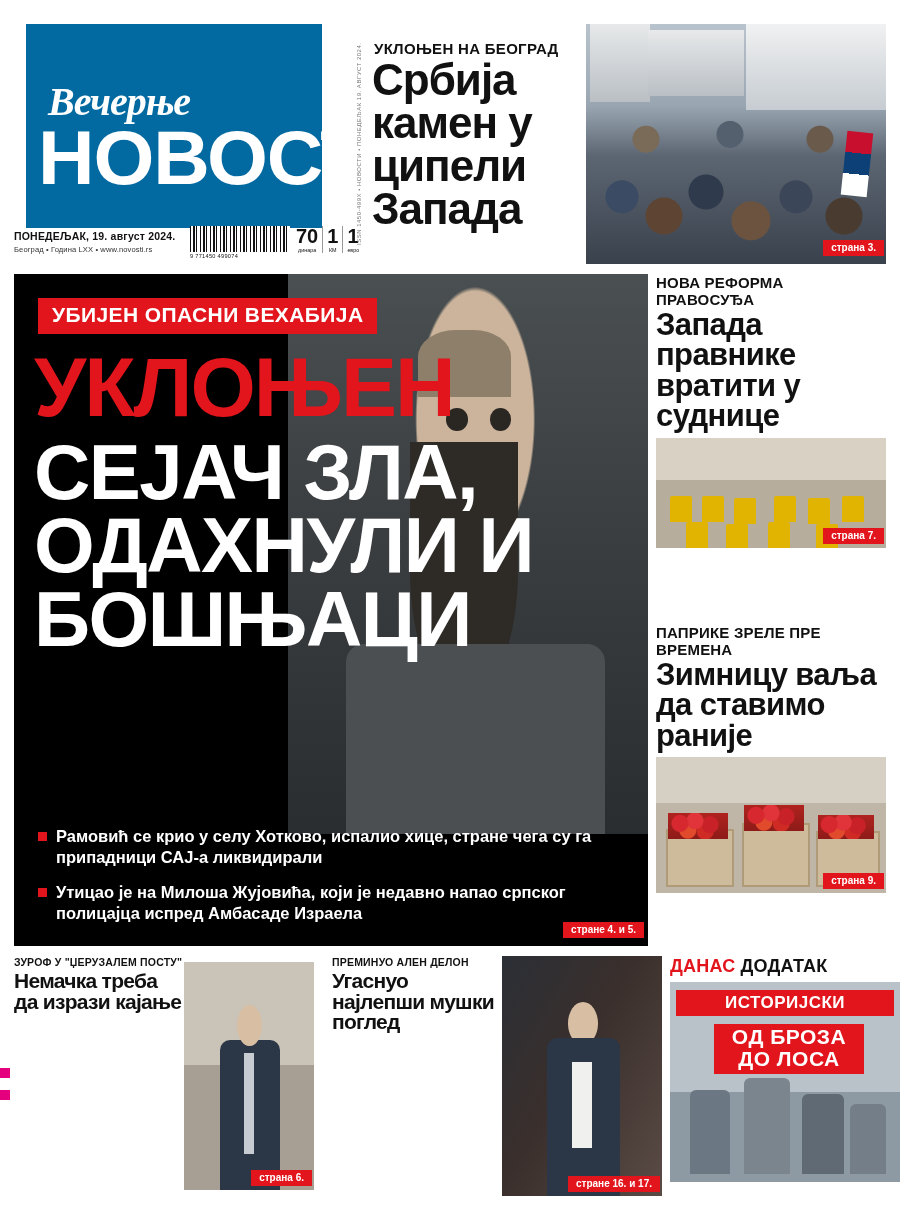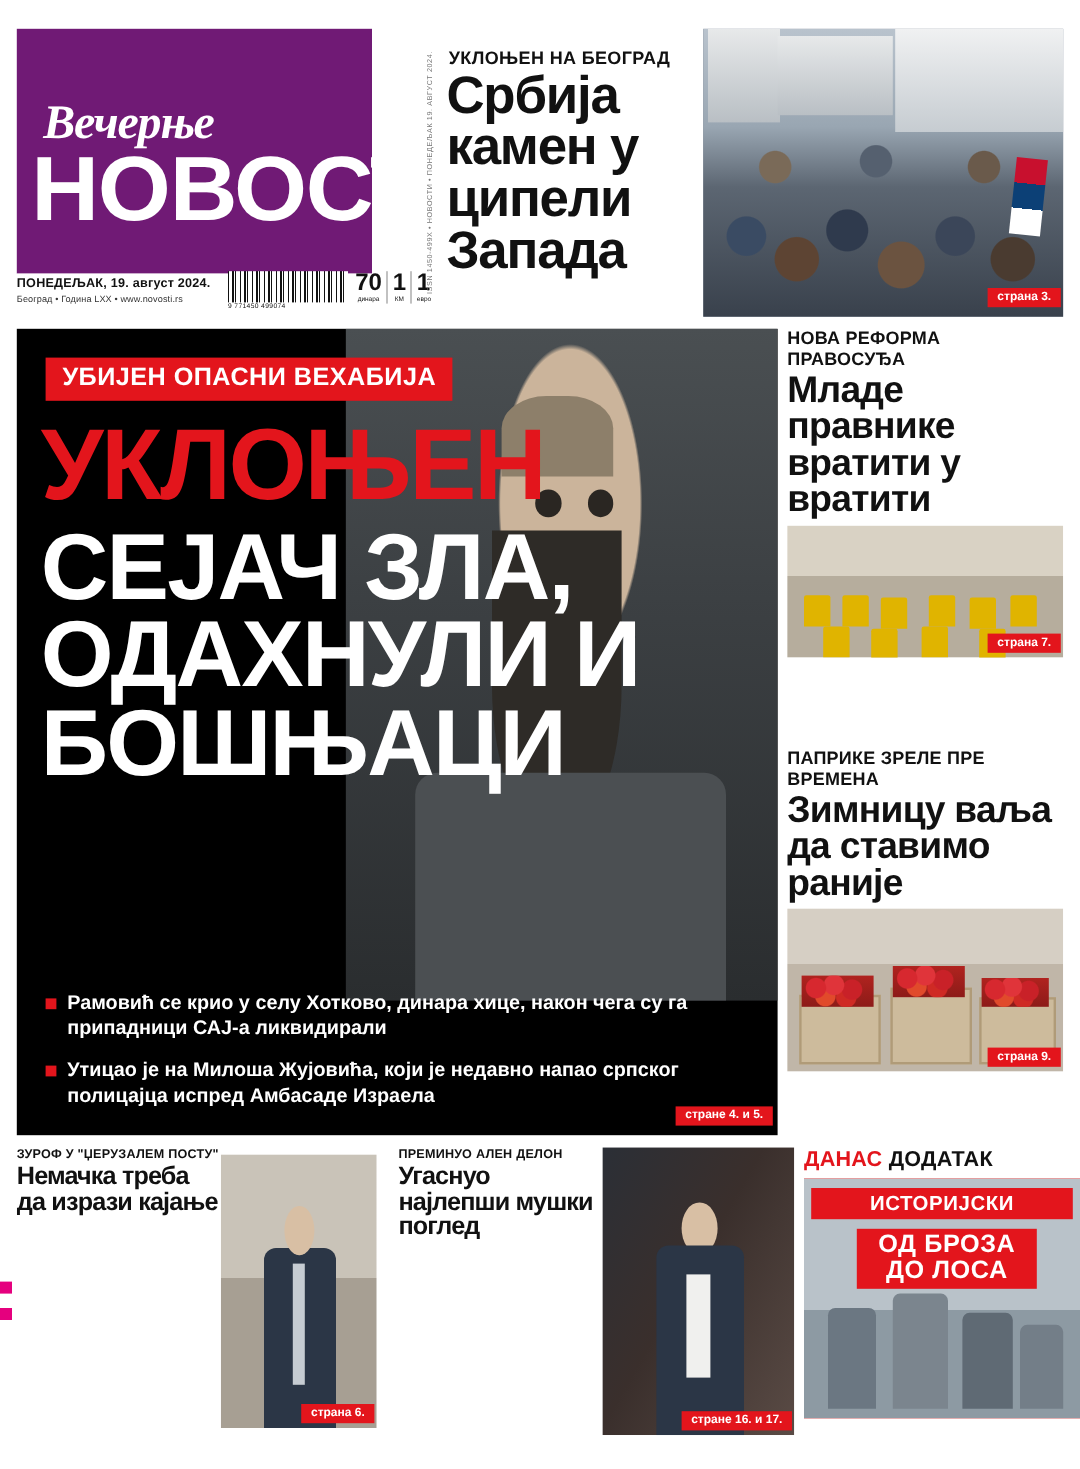--- a/index.html
+++ b/index.html
@@ -22,23 +22,23 @@
   }
 
   
   .masthead {
     position: absolute;
     left: 14px; top: 24px;
     width: 340px; height: 204px;
   }
   .logo-box {
     position: absolute;
-    left: 0; top: 0;
+    left: 12px; top: 0;
     width: 296px; height: 204px;
-    background: #701a75;
+    background: #0369a1;
   }
   .logo-vecernje {
     position: absolute;
     left: 22px; top: 58px;
     font-family: "Liberation Serif", serif;
     font-style: italic;
     font-weight: bold;
     color: #ffffff;
     font-size: 40px;
     letter-spacing: -1px;
@@ -504,32 +504,32 @@
       <div style="position:absolute;left:44%;top:24%;width:6%;height:4%;background:#2a2622;border-radius:50%;"></div>
       <div style="position:absolute;left:56%;top:24%;width:6%;height:4%;background:#2a2622;border-radius:50%;"></div>
       <div style="position:absolute;left:16%;top:66%;width:72%;height:34%;background:#4b4f52;border-radius:18px 18px 0 0;"></div>
     </div>
 
     <div class="ms-kicker">УБИЈЕН ОПАСНИ ВЕХАБИЈА</div>
     <div class="ms-head1">УКЛОЊЕН</div>
     <div class="ms-head2">СЕЈАЧ ЗЛА, ОДАХНУЛИ И БОШЊАЦИ</div>
 
     <div class="ms-bullets">
-      <div class="ms-bullet">Рамовић се крио у селу Хотково, динара хице, након чега су га припадници САЈ-а ликвидирали</div>
+      <div class="ms-bullet">Рамовић се крио у селу Хотково, испалио хице, стране чега су га припадници САЈ-а ликвидирали</div>
       <div class="ms-bullet">Утицао је на Милоша Жујовића, који је недавно напао српског полицајца испред Амбасаде Израела</div>
     </div>
 
     <div class="page-ref" style="right:4px; bottom:8px;">стране 4. и 5.</div>
   </div>
 
   <div class="right-col">
 
     <div class="rc-story" style="top:0;">
       <div class="rc-kicker">НОВА РЕФОРМА ПРАВОСУЂА</div>
-      <div class="rc-head">Младе правнике вратити у вратити</div>
+      <div class="rc-head">Запада правнике вратити у суднице</div>
       <div class="rc-photo" style="height:110px;">
         <div class="ph courtroom"></div>
         <div class="chair" style="left:14px;  top:58px;"></div>
         <div class="chair" style="left:46px;  top:58px;"></div>
         <div class="chair" style="left:78px;  top:60px;"></div>
         <div class="chair" style="left:118px; top:58px;"></div>
         <div class="chair" style="left:152px; top:60px;"></div>
         <div class="chair" style="left:186px; top:58px;"></div>
         <div class="chair" style="left:30px;  top:84px;"></div>
         <div class="chair" style="left:70px;  top:86px;"></div>

